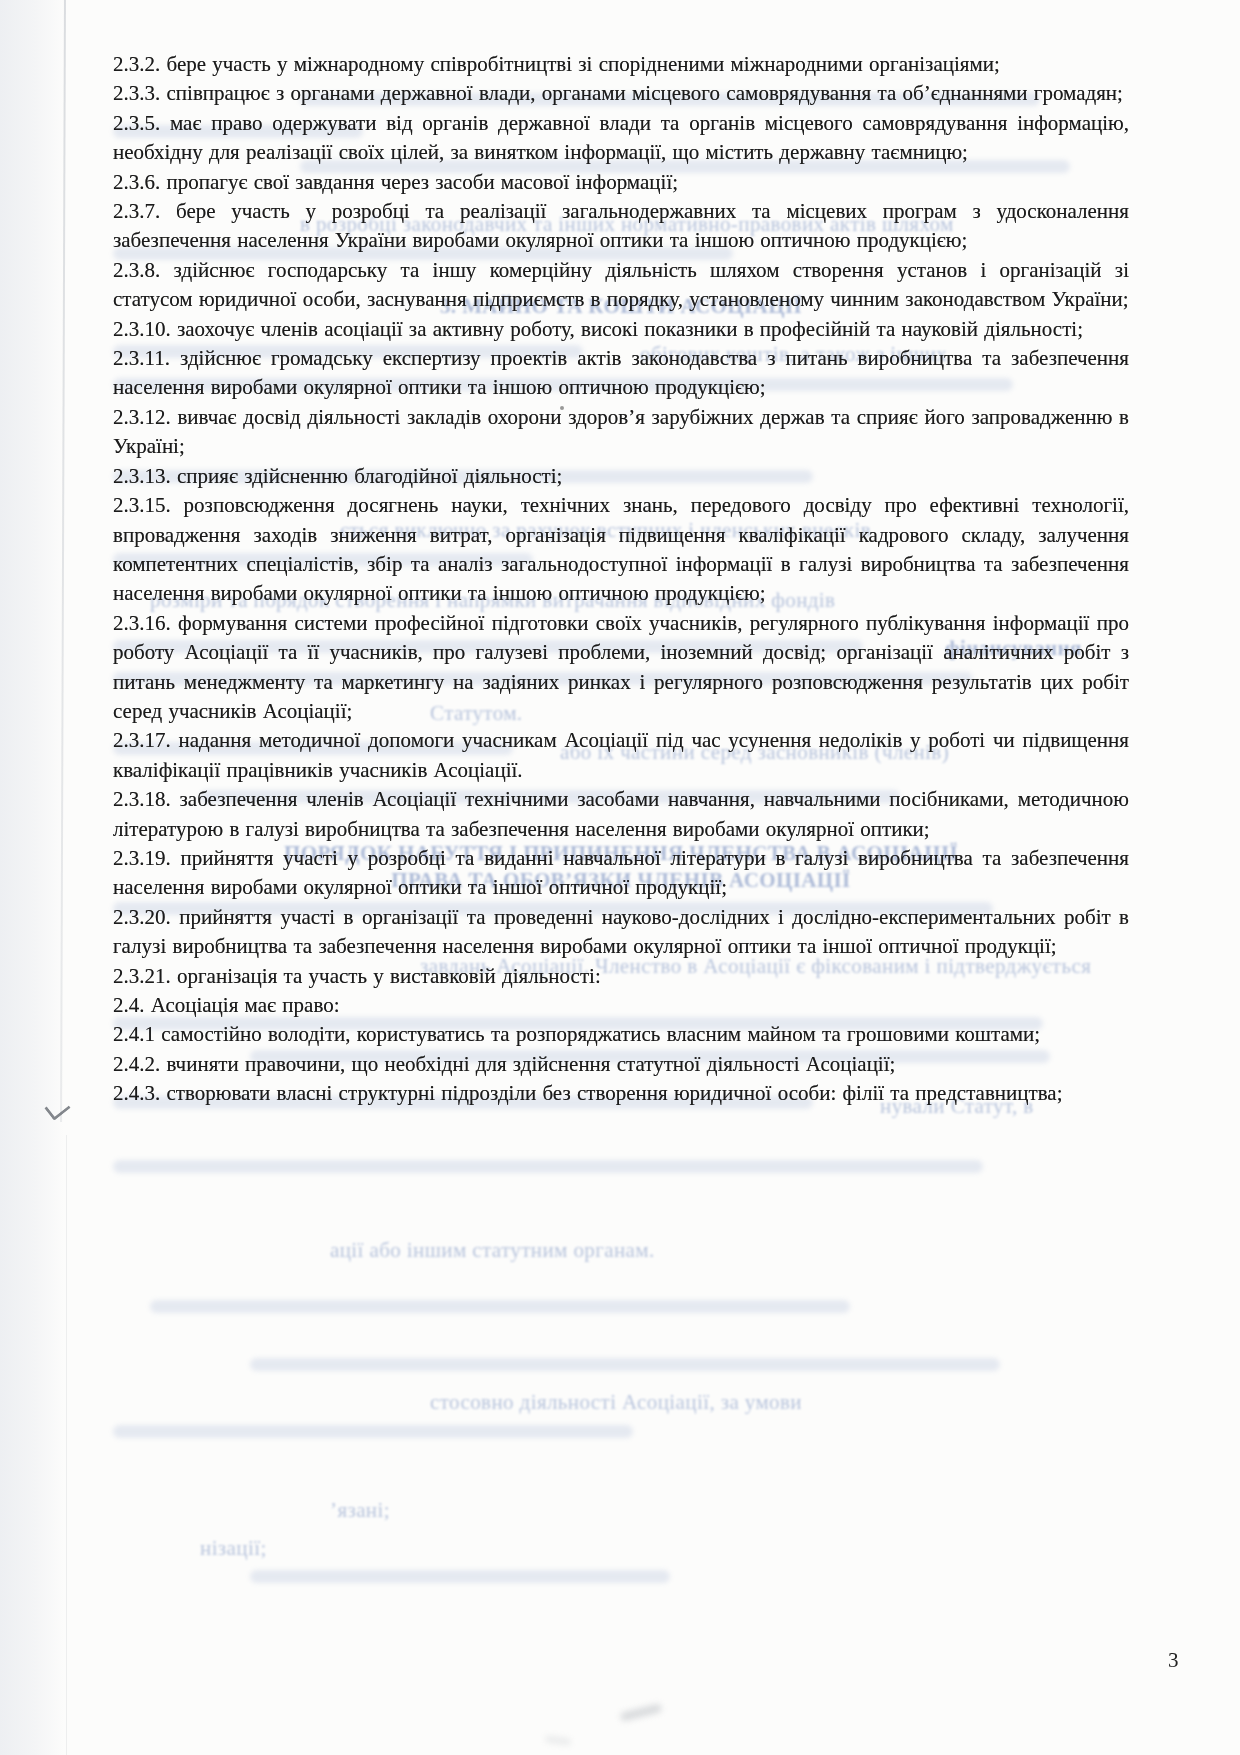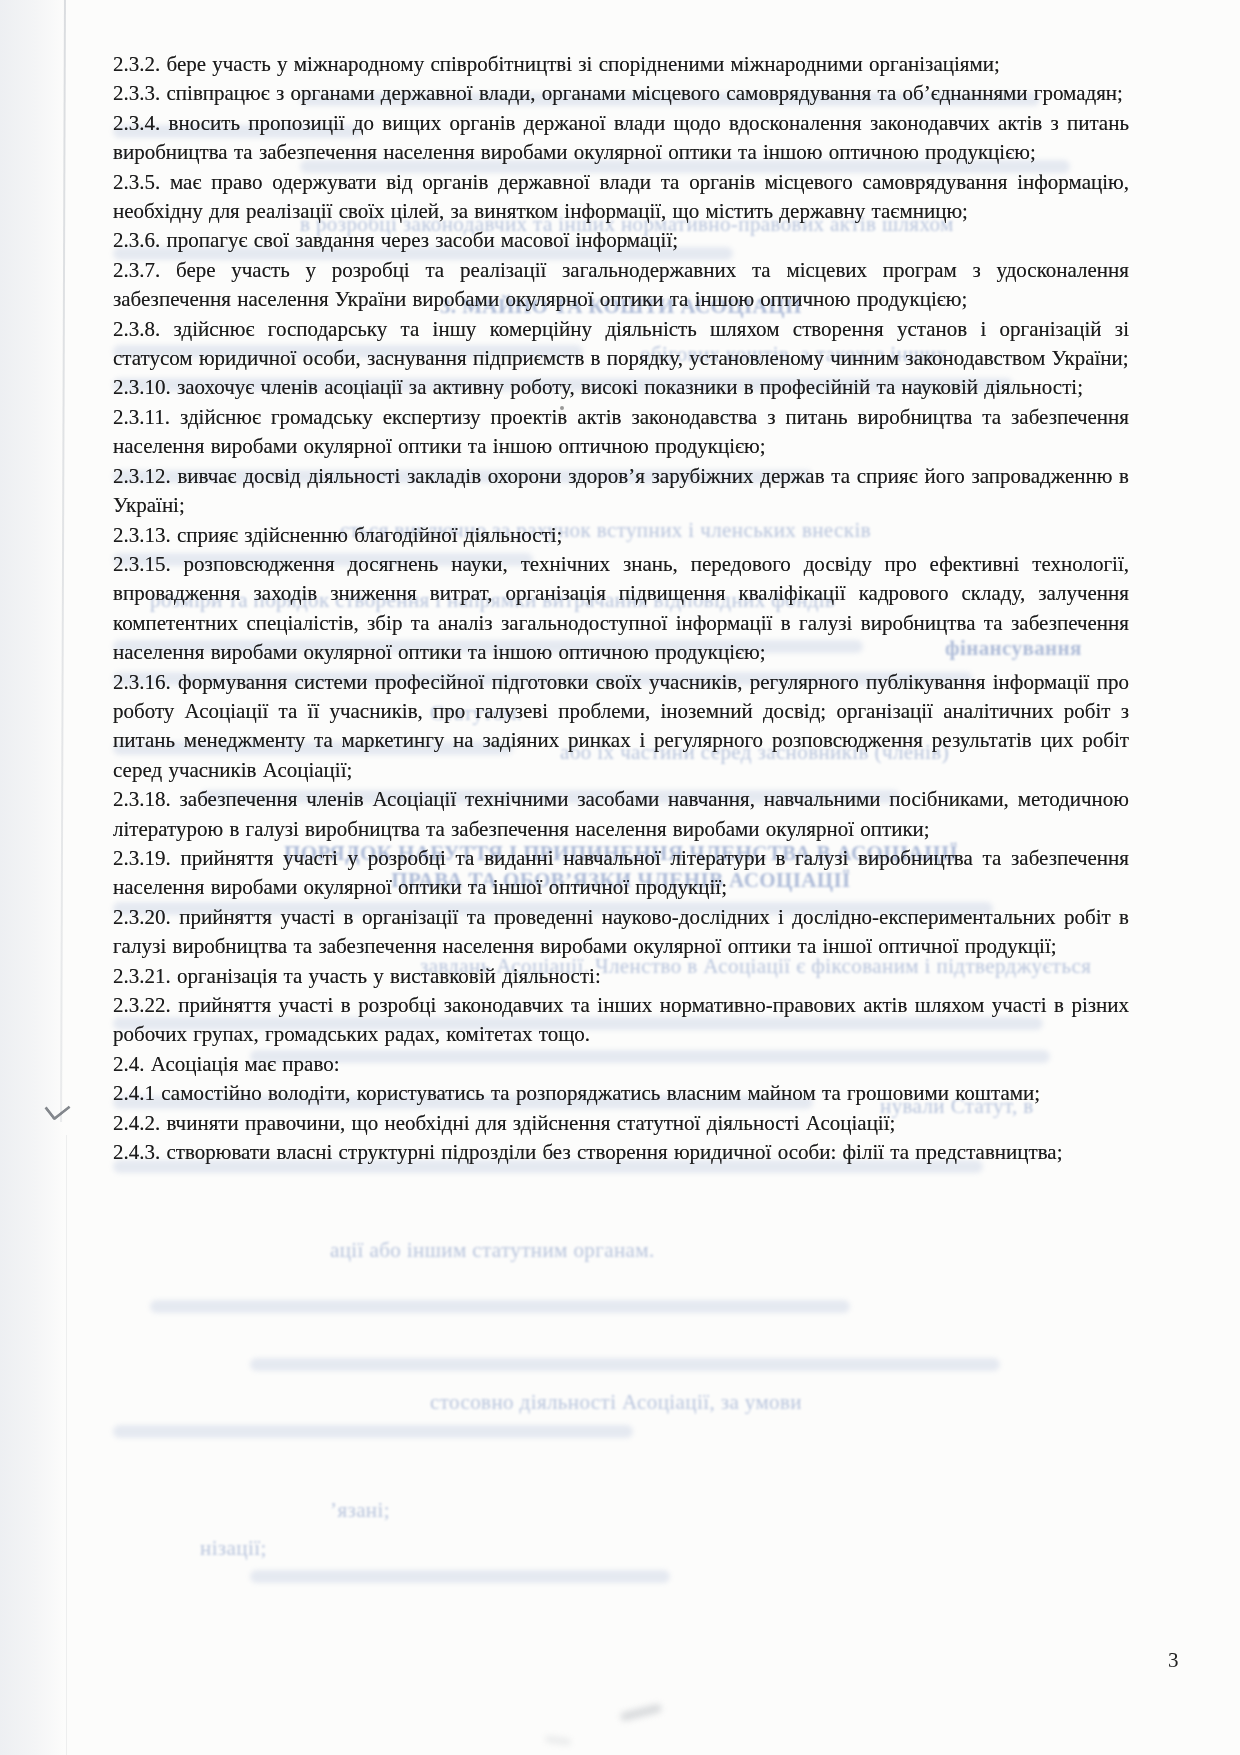--- a/index.html
+++ b/index.html
@@ -112,36 +112,35 @@
       <div class="ghost-text" style="color: rgb(109, 134, 187); top: 1390px; left: 430px;">стосовно діяльності Асоціації, за умови</div>
       <div class="ghost-bar" style="top: 1425px; left: 113px; width: 520px;"></div>
       <div class="ghost-text" style="color: rgb(109, 134, 187); top: 1498px; left: 330px;">’язані;</div>
       <div class="ghost-text" style="color: rgb(109, 134, 187); top: 1536px; left: 200px;">нізації;</div>
       <div class="ghost-bar" style="top: 1570px; left: 250px; width: 420px;"></div>
     </div>
 
   <div class="content" id="paragraphs">
       <p><span>2.3.2.</span> бере участь у міжнародному співробітництві зі спорідненими міжнародними організаціями;</p>
       <p><span>2.3.3.</span> співпрацює з органами державної влади, органами місцевого самоврядування та об’єднаннями громадян;</p>
-      <p><span>2.3.4.</span> вносить пропозиції до вищих органів держаної влади щодо вдосконалення законодавчих актів з питань виробництва та забезпечення населення виробами окулярної оптики та іншою оптичною продукцією;</p>
       <p><span>2.3.5.</span> має право одержувати від органів державної влади та органів місцевого самоврядування інформацію, необхідну для реалізації своїх цілей, за винятком інформації, що містить державну таємницю;</p>
       <p><span>2.3.6.</span> пропагує свої завдання через засоби масової інформації;</p>
       <p><span>2.3.7.</span> бере участь у розробці та реалізації загальнодержавних та місцевих програм з удосконалення забезпечення населення України виробами окулярної оптики та іншою оптичною продукцією;</p>
       <p><span>2.3.8.</span> здійснює господарську та іншу комерційну діяльність шляхом створення установ і організацій зі статусом юридичної особи, заснування підприємств в порядку, установленому чинним законодавством України;</p>
       <p><span>2.3.10.</span> заохочує членів асоціації за активну роботу, високі показники в професійній та науковій діяльності;</p>
       <p><span>2.3.11.</span> здійснює громадську експертизу проектів актів законодавства з  питань виробництва та забезпечення населення виробами окулярної оптики та іншою оптичною продукцією;</p>
       <p><span>2.3.12.</span> вивчає досвід діяльності закладів охорони здоров’я зарубіжних держав та сприяє його запровадженню в Україні;</p>
       <p><span>2.3.13.</span> сприяє здійсненню благодійної діяльності;</p>
       <p><span>2.3.15.</span> розповсюдження досягнень науки, технічних знань, передового досвіду про ефективні технології, впровадження заходів зниження витрат, організація підвищення кваліфікації кадрового складу, залучення компетентних спеціалістів, збір та аналіз загальнодоступної інформації в галузі виробництва та забезпечення населення виробами окулярної оптики та іншою оптичною продукцією;</p>
       <p><span>2.3.16.</span> формування системи професійної підготовки своїх учасників, регулярного публікування інформації про роботу Асоціації та її учасників, про галузеві  проблеми, іноземний досвід; організації аналітичних робіт з питань менеджменту та маркетингу на задіяних ринках і регулярного розповсюдження результатів цих робіт серед учасників Асоціації;</p>
+      <p><span>2.3.17.</span> надання методичної допомоги учасникам Асоціації під час усунення недоліків у роботі чи підвищення кваліфікації працівників учасників Асоціації.</p>
       <p><span>2.3.18.</span> забезпечення членів Асоціації технічними засобами навчання, навчальними посібниками, методичною літературою в галузі виробництва та забезпечення населення виробами окулярної оптики;</p>
       <p><span>2.3.19.</span> прийняття участі у розробці та виданні навчальної літератури в галузі виробництва та забезпечення населення виробами окулярної оптики та іншої оптичної продукції;</p>
       <p><span>2.3.20.</span> прийняття участі в організації та проведенні науково-дослідних і дослідно-експериментальних робіт в галузі виробництва та забезпечення населення виробами окулярної оптики та іншої оптичної продукції;</p>
       <p><span>2.3.21.</span> організація та участь у виставковій діяльності:</p>
-      <p><span>2.3.22.</span> прийняття участі в розробці законодавчих та інших нормативно-правових актів шляхом участі в різних робочих групах, громадських радах, комітетах тощо.</p>
       <p><span>2.4.</span> Асоціація має право:</p>
       <p><span>2.4.1</span> самостійно володіти, користуватись та розпоряджатись власним майном та грошовими коштами;</p>
       <p><span>2.4.2.</span> вчиняти правочини, що необхідні для здійснення статутної діяльності Асоціації;</p>
       <p><span>2.4.3.</span> створювати власні структурні підрозділи без створення юридичної особи: філії та представництва;</p>
     </div>
 
   <div class="speck" style="left:560px;top:406px;"></div>
   <div class="smudge" style="left:620px;top:1708px;width:42px;height:9px;transform:rotate(-14deg);border-radius:5px;"></div>
   <div class="smudge" style="left:545px;top:1737px;width:26px;height:7px;transform:rotate(8deg);border-radius:4px;opacity:.18;"></div>
 

